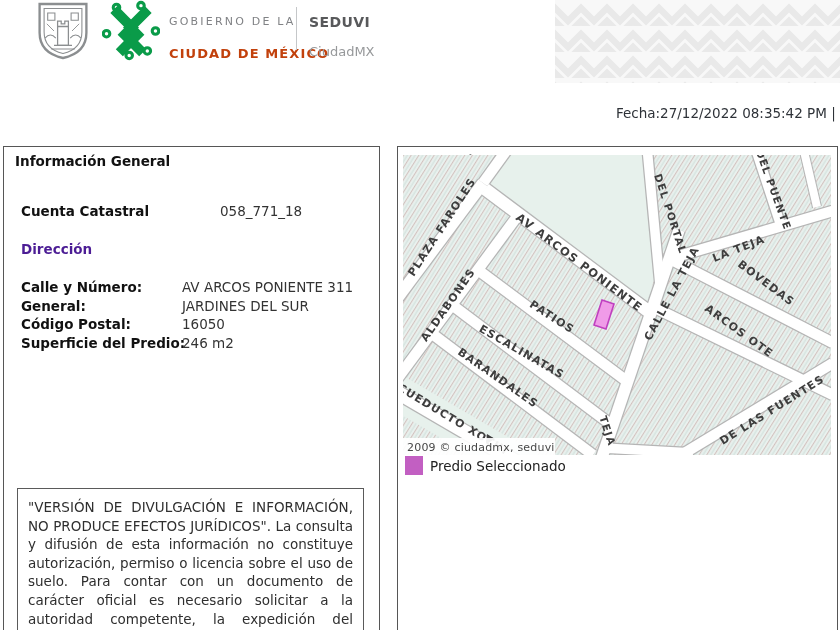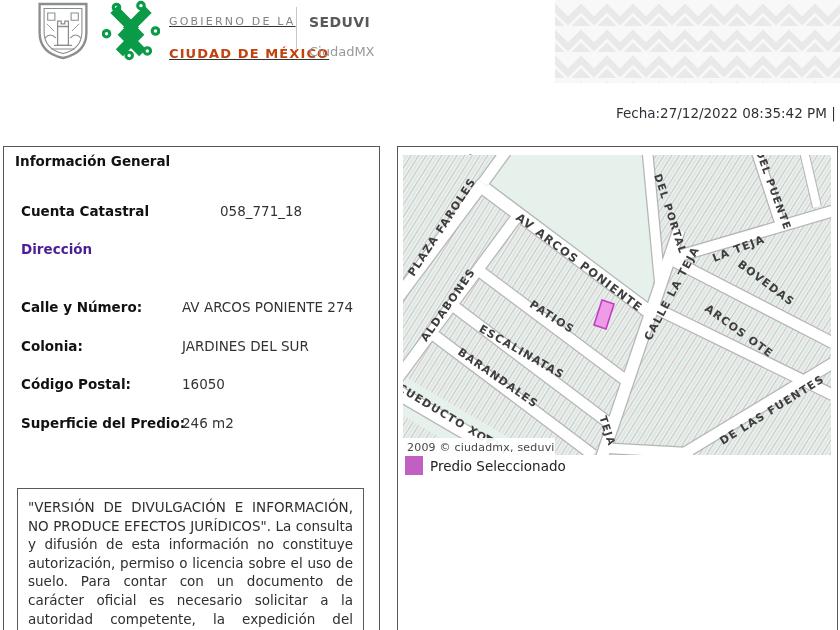--- a/index.html
+++ b/index.html
@@ -3,42 +3,42 @@
 <meta charset="utf-8">
 <style>
   html,body{margin:0;padding:0;}
   body{
     width:840px;height:630px;position:relative;overflow:hidden;background:#fff;
     font-family:"DejaVu Sans","Liberation Sans",sans-serif;color:#333;
   }
   
   .shield{position:absolute;left:36px;top:2px;}
   .cdmx{position:absolute;left:102px;top:0px;}
-  .brand{position:absolute;left:169px;top:15px;line-height:1.25;text-decoration:underline;}
+  .brand{position:absolute;left:169px;top:15px;line-height:1.25;}
   .brand .l1{font-size:11px;letter-spacing:2.2px;color:#808285;}
   .brand .l2{font-size:13px;font-weight:bold;letter-spacing:1.1px;color:#c2410c;margin-top:17px;}
   .vdiv{position:absolute;left:296px;top:7px;width:1px;height:43px;background:#c5c7c9;}
   .agency{position:absolute;left:309px;top:14px;line-height:1.25;}
   .agency .a1{font-size:14px;font-weight:bold;color:#58595b;letter-spacing:.4px;}
   .agency .a2{font-size:13px;color:#97999b;margin-top:12px;}
   .chevron{position:absolute;left:555px;top:0;}
   .fecha{position:absolute;top:105px;right:-4px;font-size:13.5px;color:#2e3238;white-space:nowrap;}
   
   .panel{position:absolute;border:1px solid #565656;background:#fff;}
   .panel .legend{position:absolute;top:-10px;left:7px;background:#fff;padding:0 4px;
     font-size:13.5px;font-weight:bold;color:#111;white-space:nowrap;margin-top:16px;}
   #panel-info{left:3px;top:146px;width:375px;height:600px;}
   #panel-map{left:397px;top:146px;width:439px;height:600px;}
   
   .cuenta-label{position:absolute;left:17px;top:56px;font-size:13.5px;font-weight:bold;color:#111;}
   .cuenta-value{position:absolute;left:216px;top:56px;font-size:13.5px;color:#333;}
   .direccion-label{position:absolute;left:17px;top:94px;font-size:13.5px;font-weight:bold;color:#4c1d95;}
   .rows{position:absolute;left:17px;top:131px;width:348px;font-size:13.5px;}
   .row{line-height:18.5px;white-space:nowrap;}
-  .row .lbl{display:inline-block;width:161px;font-weight:bold;color:#111;margin-top:20px;}
+  .row .lbl{display:inline-block;width:161px;font-weight:bold;color:#111;}
   .row .val{color:#333;}
   .disclaimer{position:absolute;left:13px;top:341px;width:325px;height:300px;
     border:1px solid #5a5a5a;padding:9px 10px;font-size:13.5px;line-height:18.6px;
     text-align:justify;color:#2f2f2f;}
   
   .mapwrap{position:absolute;left:5px;top:8px;width:428px;height:300px;}
   .map-legend-row{position:absolute;left:7px;top:309px;height:20px;}
   .swatch{position:absolute;left:0;top:0;width:18px;height:19px;background:#c25fc2;}
   .map-legend-text{position:absolute;left:25px;top:2px;font-size:13.5px;color:#222;white-space:nowrap;}
   .note{position:absolute;left:7px;top:393px;width:422px;font-size:13.5px;line-height:18.6px;
@@ -101,24 +101,24 @@
 <div class="panel" id="panel-info">
   <span class="legend">Información General</span>
 
   <span class="cuenta-label">Cuenta Catastral</span>
   <span class="cuenta-value">058_771_18</span>
 
   <span class="direccion-label">Dirección</span>
 
   <div class="rows">
     <div class="row">
-      <span class="lbl">Calle y Número:</span><span class="val">AV ARCOS PONIENTE 274</span>
-    </div>
-    <div class="row">
-      <span class="lbl">Colonia:</span><span class="val">JARDINES DEL SUR</span>
+      <span class="lbl">Calle y Número:</span><span class="val">AV ARCOS PONIENTE 311</span>
+    </div>
+    <div class="row">
+      <span class="lbl">General:</span><span class="val">JARDINES DEL SUR</span>
     </div>
     <div class="row">
       <span class="lbl">Código Postal:</span><span class="val">16050</span>
     </div>
     <div class="row">
       <span class="lbl">Superficie del Predio:</span><span class="val">246 m2</span>
     </div>
   </div>
 
   <div class="disclaimer">"VERSIÓN DE DIVULGACIÓN E INFORMACIÓN, NO PRODUCE EFECTOS JURÍDICOS". La consulta y difusión de esta información no constituye autorización, permiso o licencia sobre el uso de suelo. Para contar con un documento de carácter oficial es necesario solicitar a la autoridad competente, la expedición del Certificado correspondiente.</div>

